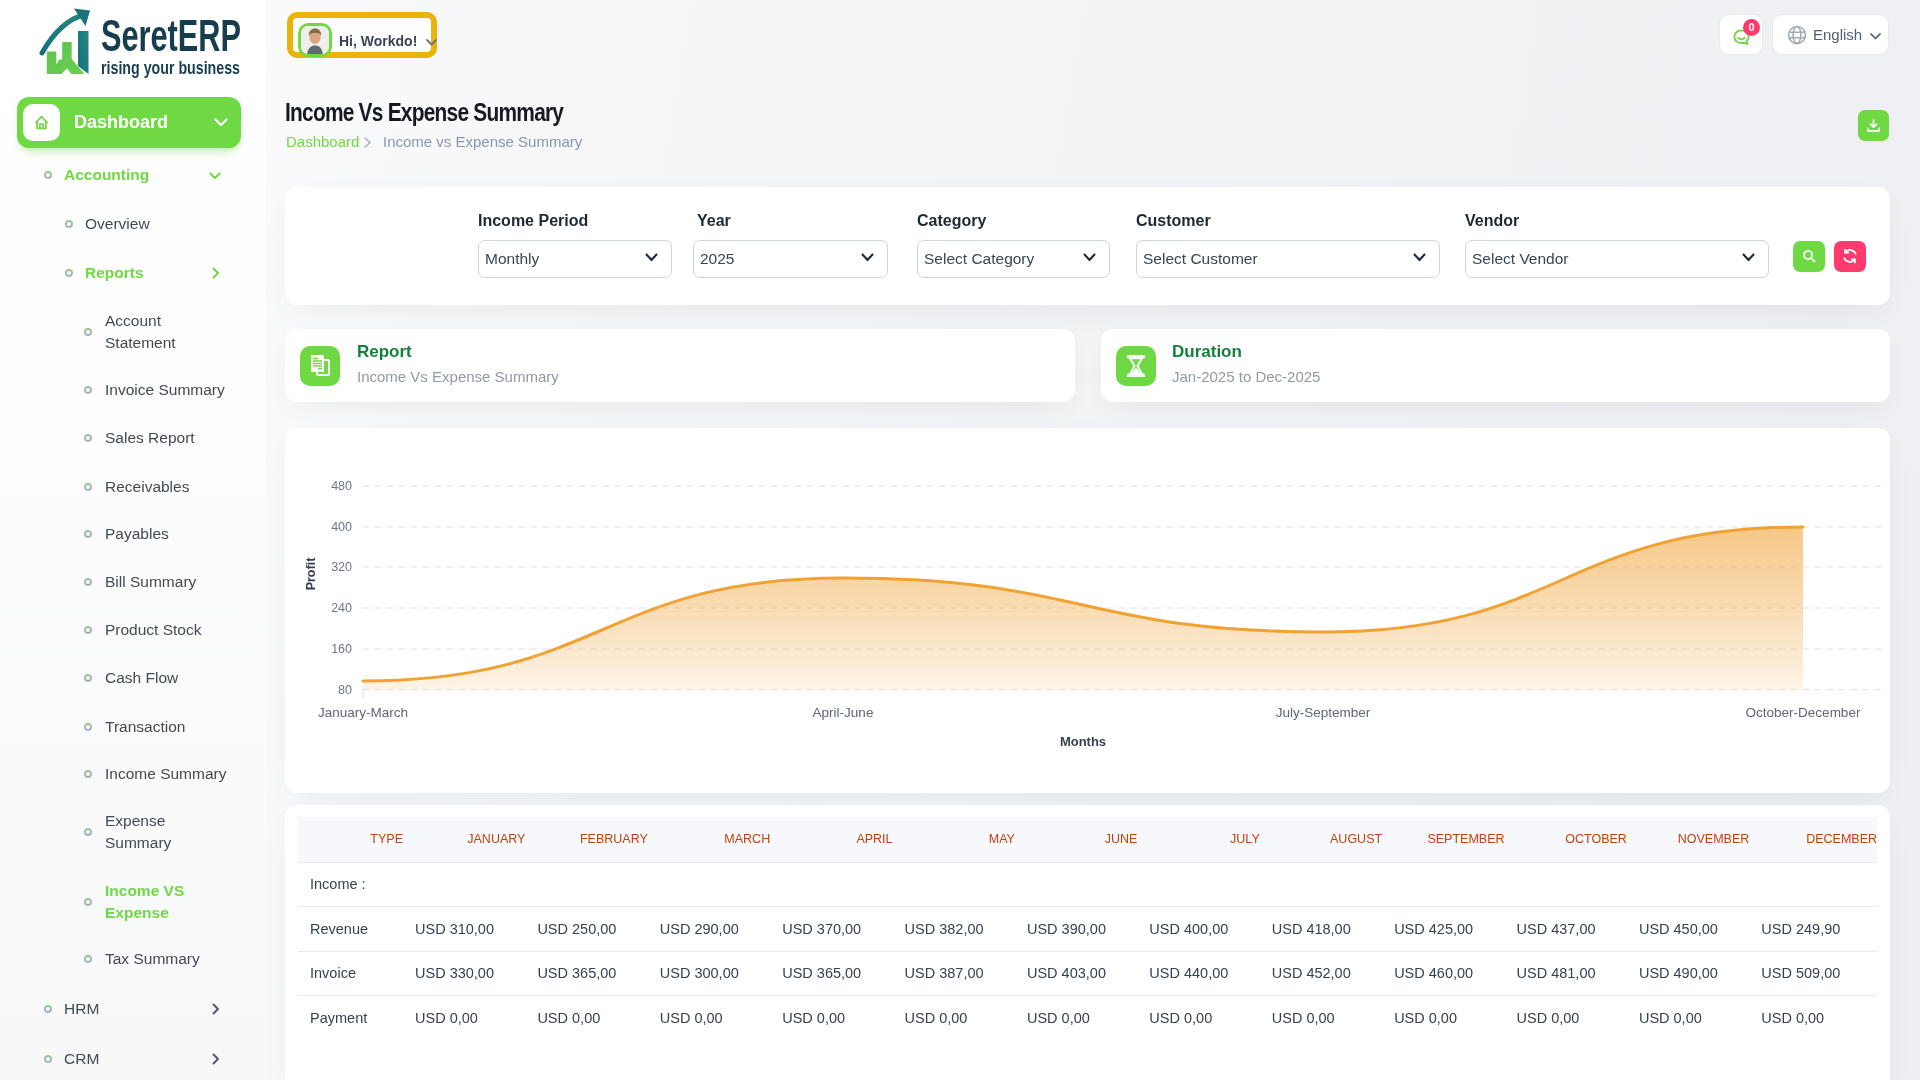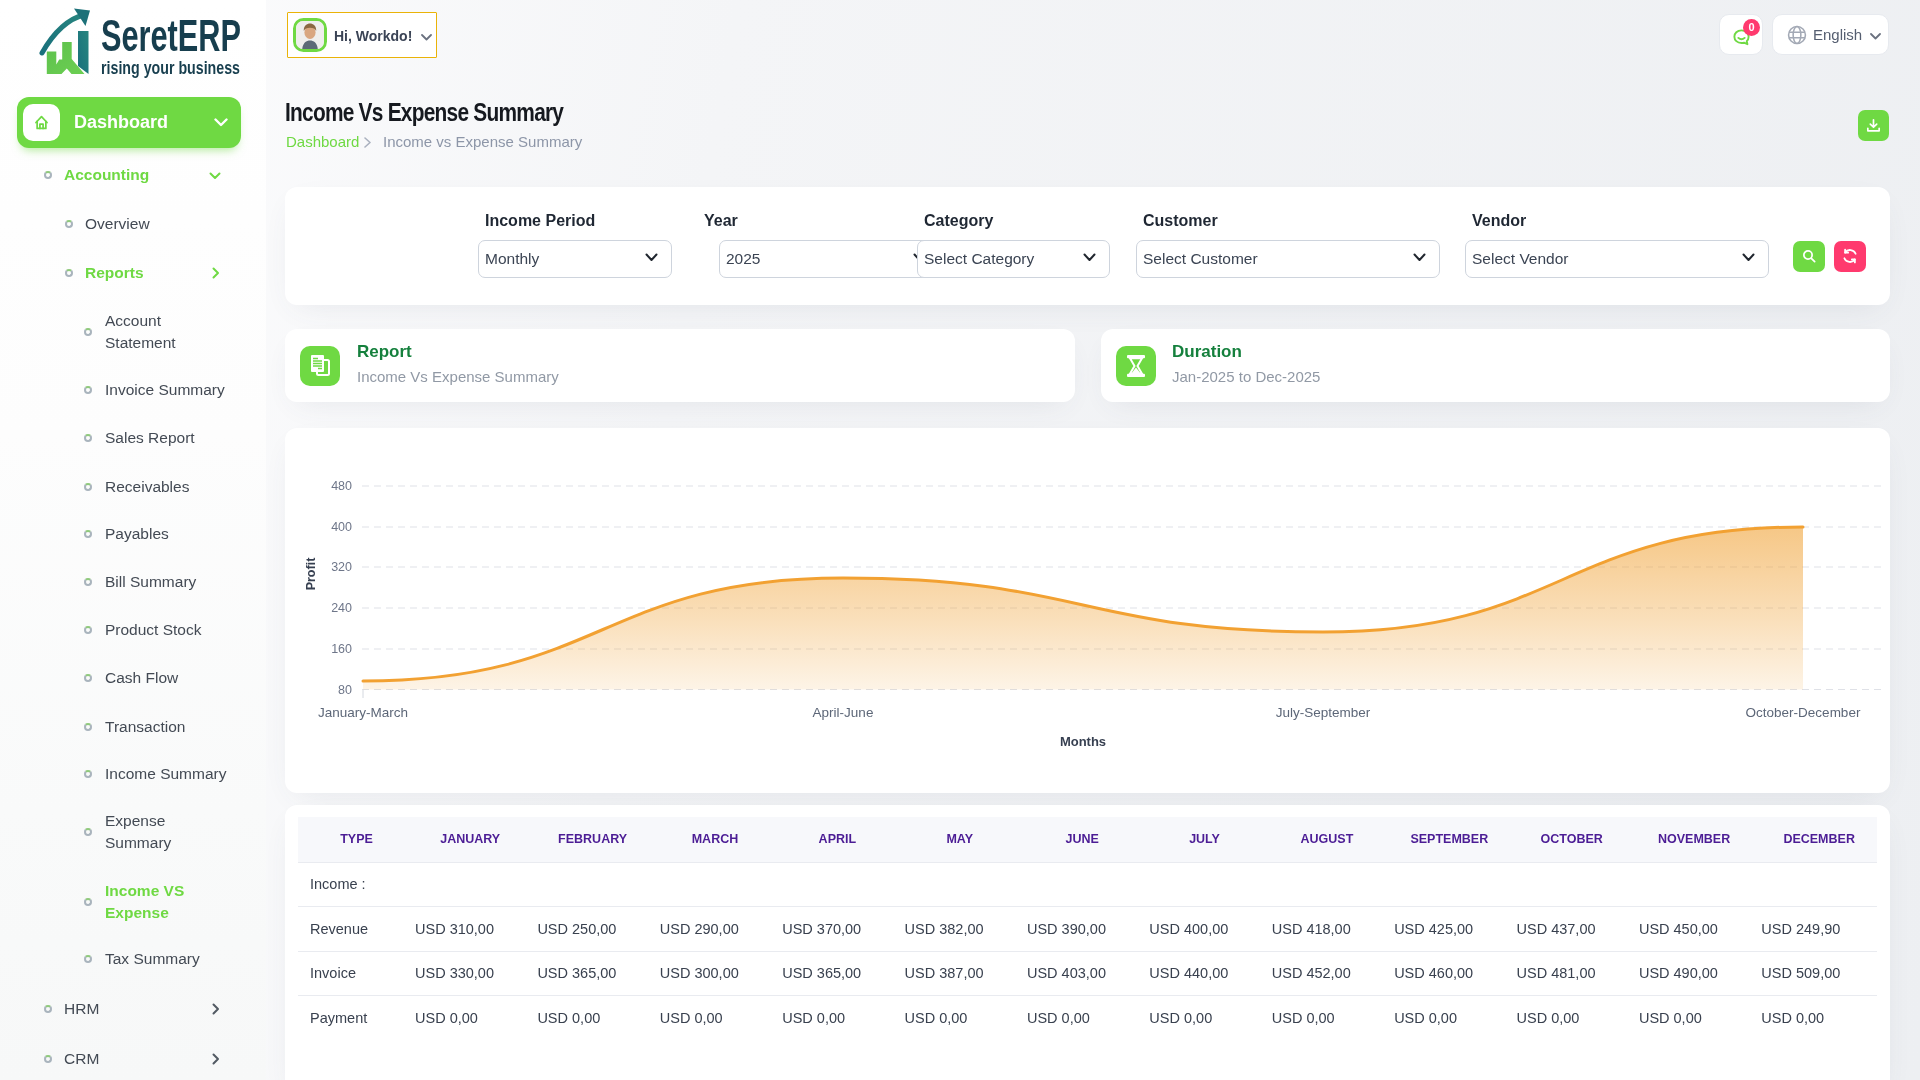--- a/index.html
+++ b/index.html
@@ -16,45 +16,45 @@
 .menu-item { position:absolute; left:0; width:266px;padding-left:14px; }
 .menu-item .bullet { position:absolute; width:8px; height:8px; border-radius:50%; }
 .bullet-g { border:2px solid #a9b4bd; border-top-color:#8fc97c; }
 .menu-item .txt { position:absolute; font-size:15.5px; color:#434a54; line-height:22px; }
 .menu-item .txt.green { color:#6fd943; font-weight:bold; }
 .chev { stroke:#6fd943; stroke-width:2; fill:none; stroke-linecap:round; stroke-linejoin:round; }
 .chev-dark { stroke:#525a63; }
 
 .card { position:absolute; background:#fff; border-radius:12px; box-shadow:0 10px 30px -12px rgba(70,80,110,.12); }
 
-#userbtn { position:absolute; left:287px; top:12px; width:150px; height:46px; background:#fff; border:1px solid #eab308; border-radius:1px; }
+#userbtn { position:absolute; left:287px; top:12px; width:150px; height:46px; background:#fff; border:6px solid #eab308; border-radius:10px; }
 #userbtn .name { position:absolute; left:46px; top:15px; font-size:14px; font-weight:bold; color:#3a4355; }
 #notifbtn { position:absolute; left:1719px; top:14px; width:44px; height:41px; background:#fff; border:1px solid #e7eaef; border-radius:10px; }
 #badge { position:absolute; left:23px; top:4px; width:17px; height:17px; border-radius:50%; background:#ff3a6e; color:#fff; font-size:11px; font-weight:bold; text-align:center; line-height:17px; }
 #langbtn { position:absolute; left:1772px; top:14px; width:117px; height:41px; background:#fff; border:1px solid #e7eaef; border-radius:10px; }
 #langbtn .lab { position:absolute; left:40px; top:11px; font-size:15px; color:#555e70; }
 #dlbtn { position:absolute; left:1858px; top:110px; width:31px; height:31px; background:#6fd943; border-radius:7px; }
 h1 { position:absolute; left:285px; top:98px; font-size:25px; color:#16191f; letter-spacing:-0.9px; font-weight:bold; transform:scaleX(0.835); transform-origin:left center; white-space:nowrap; }
 #crumb { position:absolute; left:0; top:133px; width:1920px; height:20px; font-size:15px; color:#8d96a8; }
 #crumb span { position:absolute; }
 #crumb .g { color:#6fd943; }
 
 #filtercard { left:285px; top:187px; width:1605px; height:118px; }
-.flabel { position:absolute; top:25px; font-size:16px; font-weight:bold; color:#1f2733;margin-left:7px; }
+.flabel { position:absolute; top:25px; font-size:16px; font-weight:bold; color:#1f2733; }
 .fselect { position:absolute; top:53px; height:38px; background:#fff; border:1px solid #ced4dd; border-radius:7px; font-size:15.5px; color:#3b4453; line-height:36px; padding-left:6px; }
 .fselect svg { position:absolute; right:13px; top:12px; }
 .sqbtn { position:absolute; top:54px; width:32px; height:31px; border-radius:7px; }
 
 .icard-ic { position:absolute; left:15px; top:17px; width:40px; height:40px; border-radius:10px; background:#6fd943; }
 .icard-t { position:absolute; left:72px; top:13px; font-size:17px; font-weight:bold; color:#15803d; }
 .icard-s { position:absolute; left:72px; top:39px; font-size:15px; color:#9199a5; }
 
 #tablecard { left:285px; top:805px; width:1605px; height:290px; }
 table { position:absolute; left:13px; top:12px; width:1579px; border-collapse:collapse; table-layout:fixed; }
-thead th { background:#f7f8fb; height:45px; font-size:12.5px; color:#4c1d95; text-align:center; padding-left:12px; font-weight:bold; }
+thead th { background:#f7f8fb; height:45px; font-size:12.5px; color:#c2410c; text-align:right; padding-left:12px; font-weight:normal; }
 tbody td { height:44.5px; border-top:1px solid #e9ebf0; font-size:14.5px; color:#39414f; padding-left:12px; }
 </style>
 </head>
 <body>
 <div id="sidebar">
   <svg class="abs" style="left:35px;top:5px" width="66" height="86" viewBox="0 0 66 86">
     <defs>
       <linearGradient id="tealg" x1="0" y1="1" x2="1" y2="0">
         <stop offset="0" stop-color="#19707c"></stop>
           <stop offset="1" stop-color="#27857f"></stop>
@@ -225,21 +225,21 @@
 
 <div class="card" id="filtercard">
   <div class="flabel" style="left:193px">Income Period</div>
   <div class="flabel" style="left:412px">Year</div>
   <div class="flabel" style="left:632px">Category</div>
   <div class="flabel" style="left:851px">Customer</div>
   <div class="flabel" style="left:1180px">Vendor</div>
   <div class="fselect" style="left:193px;width:194px">Monthly<svg width="13" height="9" viewBox="0 0 13 9">
         <path d="M1.5 1.5 L6.5 7 L11.5 1.5" fill="none" stroke="#20262e" stroke-width="2" stroke-linecap="round" stroke-linejoin="round"></path>
       </svg></div>
-  <div class="fselect" style="left:434px;width:221px">2025<svg width="13" height="9" viewBox="0 0 13 9">
+  <div class="fselect" style="left:408px;width:195px">2025<svg width="13" height="9" viewBox="0 0 13 9">
         <path d="M1.5 1.5 L6.5 7 L11.5 1.5" fill="none" stroke="#20262e" stroke-width="2" stroke-linecap="round" stroke-linejoin="round"></path>
       </svg></div>
   <div class="fselect" style="left:632px;width:193px">Select Category<svg width="13" height="9" viewBox="0 0 13 9">
         <path d="M1.5 1.5 L6.5 7 L11.5 1.5" fill="none" stroke="#20262e" stroke-width="2" stroke-linecap="round" stroke-linejoin="round"></path>
       </svg></div>
   <div class="fselect" style="left:851px;width:304px">Select Customer<svg width="13" height="9" viewBox="0 0 13 9">
         <path d="M1.5 1.5 L6.5 7 L11.5 1.5" fill="none" stroke="#20262e" stroke-width="2" stroke-linecap="round" stroke-linejoin="round"></path>
       </svg></div>
   <div class="fselect" style="left:1180px;width:304px">Select Vendor<svg width="13" height="9" viewBox="0 0 13 9">
         <path d="M1.5 1.5 L6.5 7 L11.5 1.5" fill="none" stroke="#20262e" stroke-width="2" stroke-linecap="round" stroke-linejoin="round"></path>

